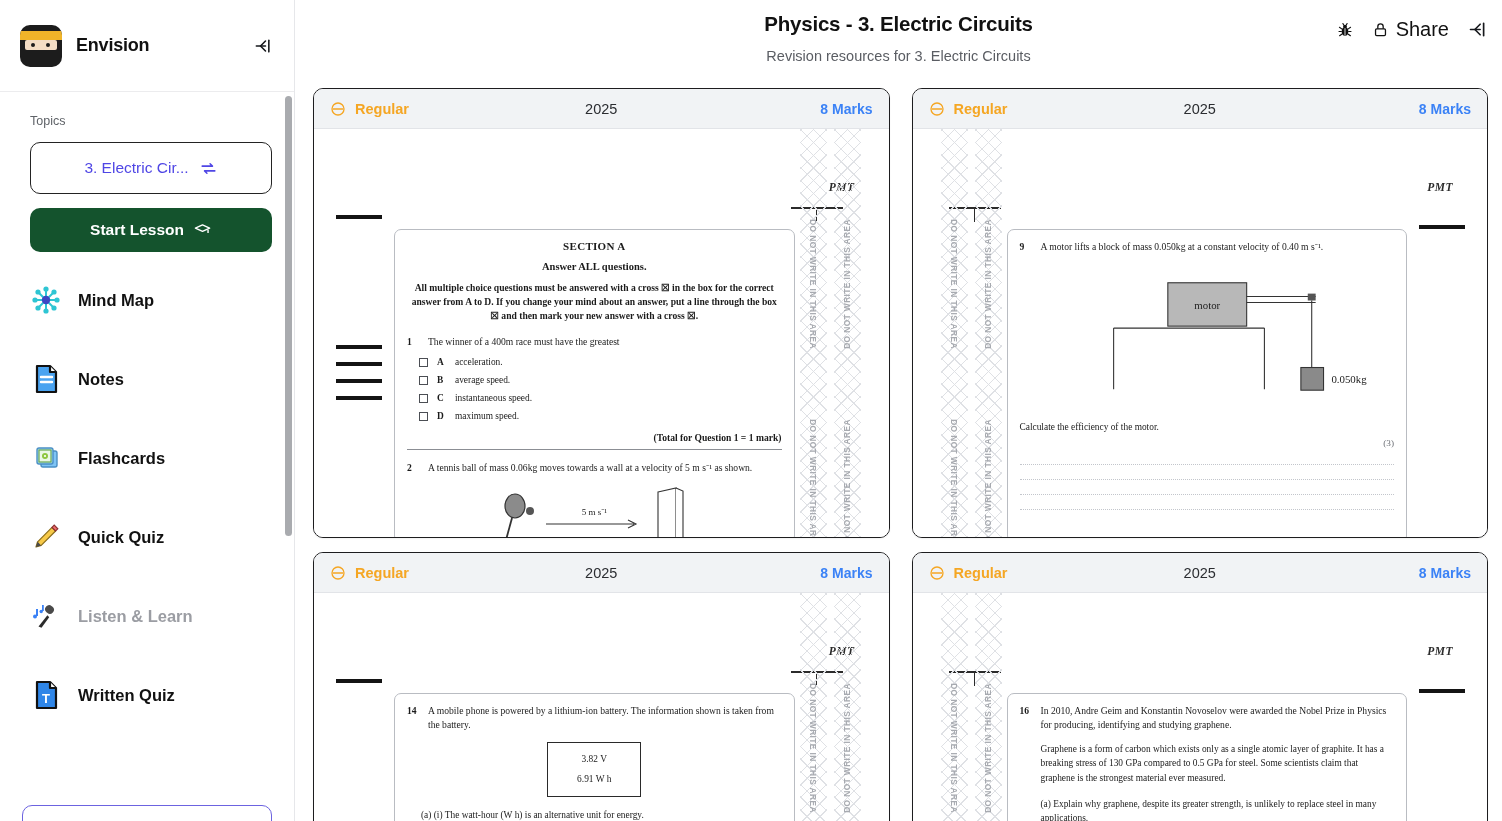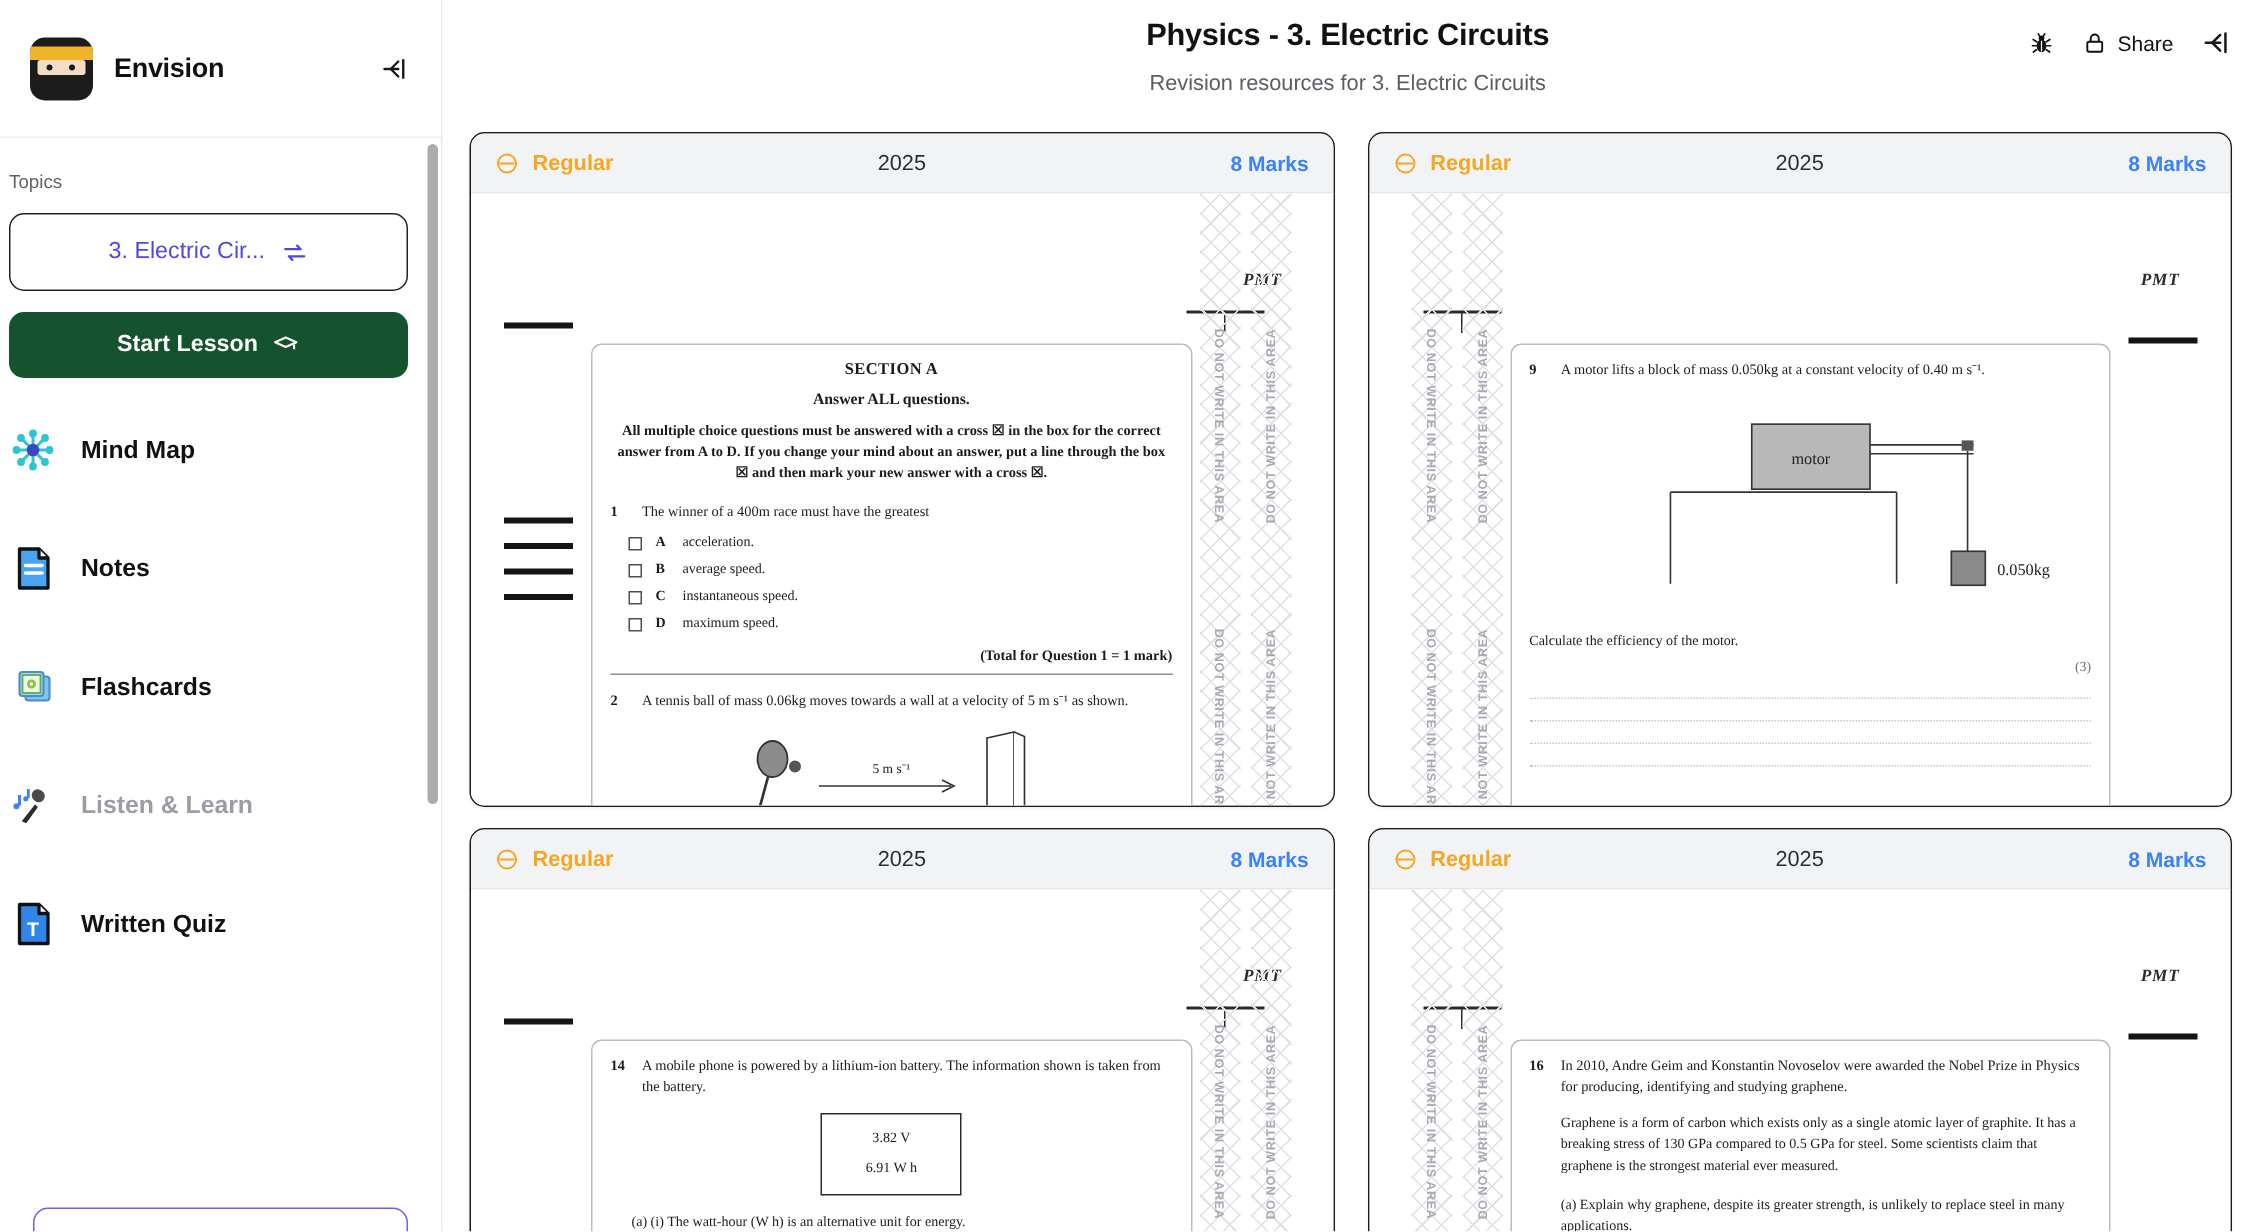--- a/index.html
+++ b/index.html
@@ -40,21 +40,21 @@
   .logo .eye.r { left: 26px; }
   .brand {
     font-size: 18px; font-weight: 700; letter-spacing: -.2px;
     margin-left: 14px; color: #111; flex: 1 1 auto;
   }
   .collapse-btn {
     width: 26px; height: 26px; display: flex; align-items: center; justify-content: center;
     cursor: pointer; color: #16181c;
   }
   .sb-body {
-    flex: 1 1 auto; padding: 22px 22px 0 6px; position: relative; overflow: hidden;
+    flex: 1 1 auto; padding: 22px 22px 0 30px; position: relative; overflow: hidden;
   }
   .topics-label { font-size: 12.5px; color: #5f6368; margin-bottom: 14px; }
   .topic-select {
     height: 52px; border: 1.6px solid #232323; border-radius: 10px;
     display: flex; align-items: center; justify-content: center; gap: 10px;
     cursor: pointer; background: #fff;
   }
   .topic-select .tx { color: #4f46e5; font-size: 15.5px; font-weight: 500; }
   .start-btn {
     margin-top: 14px; height: 44px; border-radius: 10px;
@@ -82,21 +82,21 @@
 
   
   .main { flex: 1 1 auto; height: 821px; position: relative; overflow: hidden; background:#fff; }
   .topbar { padding: 12px 22px 0 22px; position: relative; height: 82px; text-align: center; }
   .page-title { font-size: 20.5px; font-weight: 700; color: #111; letter-spacing: -.2px; }
   .page-sub { font-size: 14.5px; color: #5a5d63; margin-top: 12px; }
   .top-actions {
     position: absolute; top: 18px; right: 14px;
     display: flex; align-items: center; gap: 18px;
   }
-  .ic-btn { display: flex; align-items: center; gap: 7px; cursor: pointer; color: #111; font-size: 14px; font-weight: 500; }
+  .ic-btn { display: flex; align-items: center; gap: 7px; cursor: pointer; color: #111; font-size: 20px; font-weight: 500; }
 
   .cards {
     padding: 6px 14px 0 18px;
     display: grid; grid-template-columns: 1fr 1fr; gap: 14px 22px;
   }
   .card {
     border: 1.8px solid #1d1d1f; border-radius: 10px; overflow: hidden;
     background: #fff; height: 450px;
     box-shadow: 0 1px 2px rgba(0,0,0,.06);
   }
@@ -231,20 +231,28 @@
           <svg class="ico" viewBox="0 0 32 32">
             <rect x="11" y="9" width="16" height="16" rx="2" fill="#7fc4f5" stroke="#4a8fc4" stroke-width="1.4"></rect>
             <rect x="7" y="6" width="16" height="16" rx="2" fill="#a8dcf7" stroke="#4a8fc4" stroke-width="1.4"></rect>
             <rect x="9" y="8" width="12" height="12" fill="#eaf7e6" stroke="#6aa84f" stroke-width="1.2"></rect>
             <circle cx="15" cy="14" r="3" fill="#8dc63f"></circle>
             <circle cx="15" cy="14" r="1.1" fill="#fff"></circle>
           </svg>
           <span class="lbl">Flashcards</span>
         </div>
 
+        <div class="nav-item">
+          <svg class="ico" viewBox="0 0 32 32">
+            <path d="M6 26l1.6-5.2L22 6.4l3.6 3.6L11.2 24.4z" fill="#f7c948" stroke="#8a6d1c" stroke-width="1.2" stroke-linejoin="round"></path>
+            <path d="M22 6.4l2.2-2.2 3.6 3.6-2.2 2.2z" fill="#f06c6c" stroke="#8a3030" stroke-width="1.2"></path>
+            <path d="M6 26l1.6-5.2 3.6 3.6z" fill="#4a4a4a"></path>
+          </svg>
+          <span class="lbl">Quick Quiz</span>
+        </div>
 
         <div class="nav-item disabled">
           <svg class="ico" viewBox="0 0 32 32">
             <g fill="#3b82f6">
               <rect x="6" y="9" width="2" height="7"></rect>
                 <circle cx="5" cy="16.5" r="2"></circle>
               <rect x="12" y="5" width="1.8" height="6"></rect>
                 <circle cx="11.2" cy="11.5" r="1.7"></circle>
             </g>
             <rect x="15" y="5.5" width="9" height="8" rx="4" transform="rotate(42 19.5 9.5)" fill="#4a4a4a"></rect>

